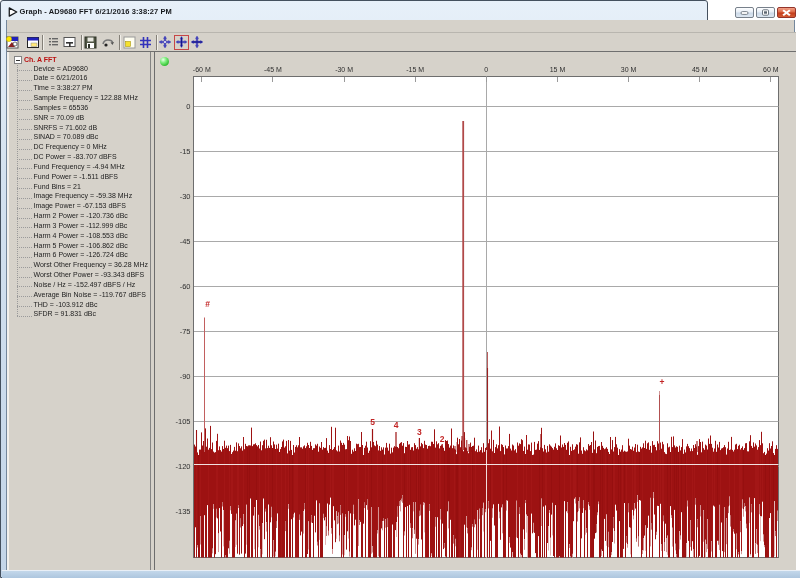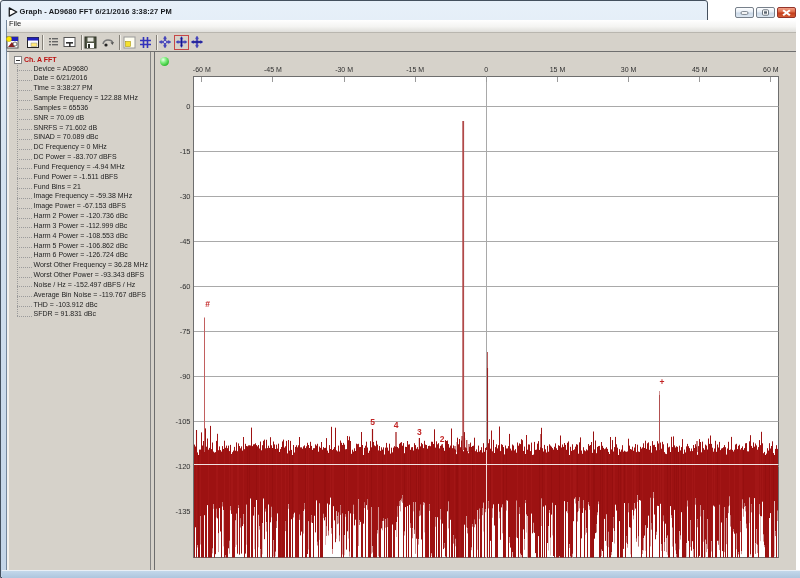--- a/index.html
+++ b/index.html
@@ -66,23 +66,20 @@
           <rect x="7" y="3.3" width="3" height="2.4" fill="#5c6670"></rect>
         </svg>
       </div>
     <div class="wbtn" id="bclose">
         <svg width="17" height="9" viewBox="0 0 17 9" style="display:block">
           <path d="M5.8 1.6 L8.5 3.6 L11.2 1.6 L12.6 2.9 L10 4.75 L12.6 6.6 L11.2 7.9 L8.5 5.9 L5.8 7.9 L4.4 6.6 L7 4.75 L4.4 2.9 Z" fill="#fff"></path>
         </svg>
       </div>
   </div>
   <div id="client">
-    <div id="menubar">
-        <div id="menufile">File</div>
-      </div>
     <div id="toolbar">
         <div class="tbb" style="left:-2px;">
           <svg width="13" height="13" viewBox="0 0 13 13">
 <rect x="1" y="1" width="11" height="11" fill="#fff" stroke="#555"></rect>
 <rect x="5" y="1" width="7" height="4" fill="#2222bb"></rect>
 <circle cx="3" cy="3" r="2.6" fill="#ffe800" stroke="#b8a000" stroke-width="0.5"></circle>
 <path d="M2 11 L6 6 L9 11 Z" fill="#8c2020"></path>
 <circle cx="9" cy="8" r="2" fill="#fff" stroke="#333" stroke-width="0.7"></circle>
 </svg>
         </div>

